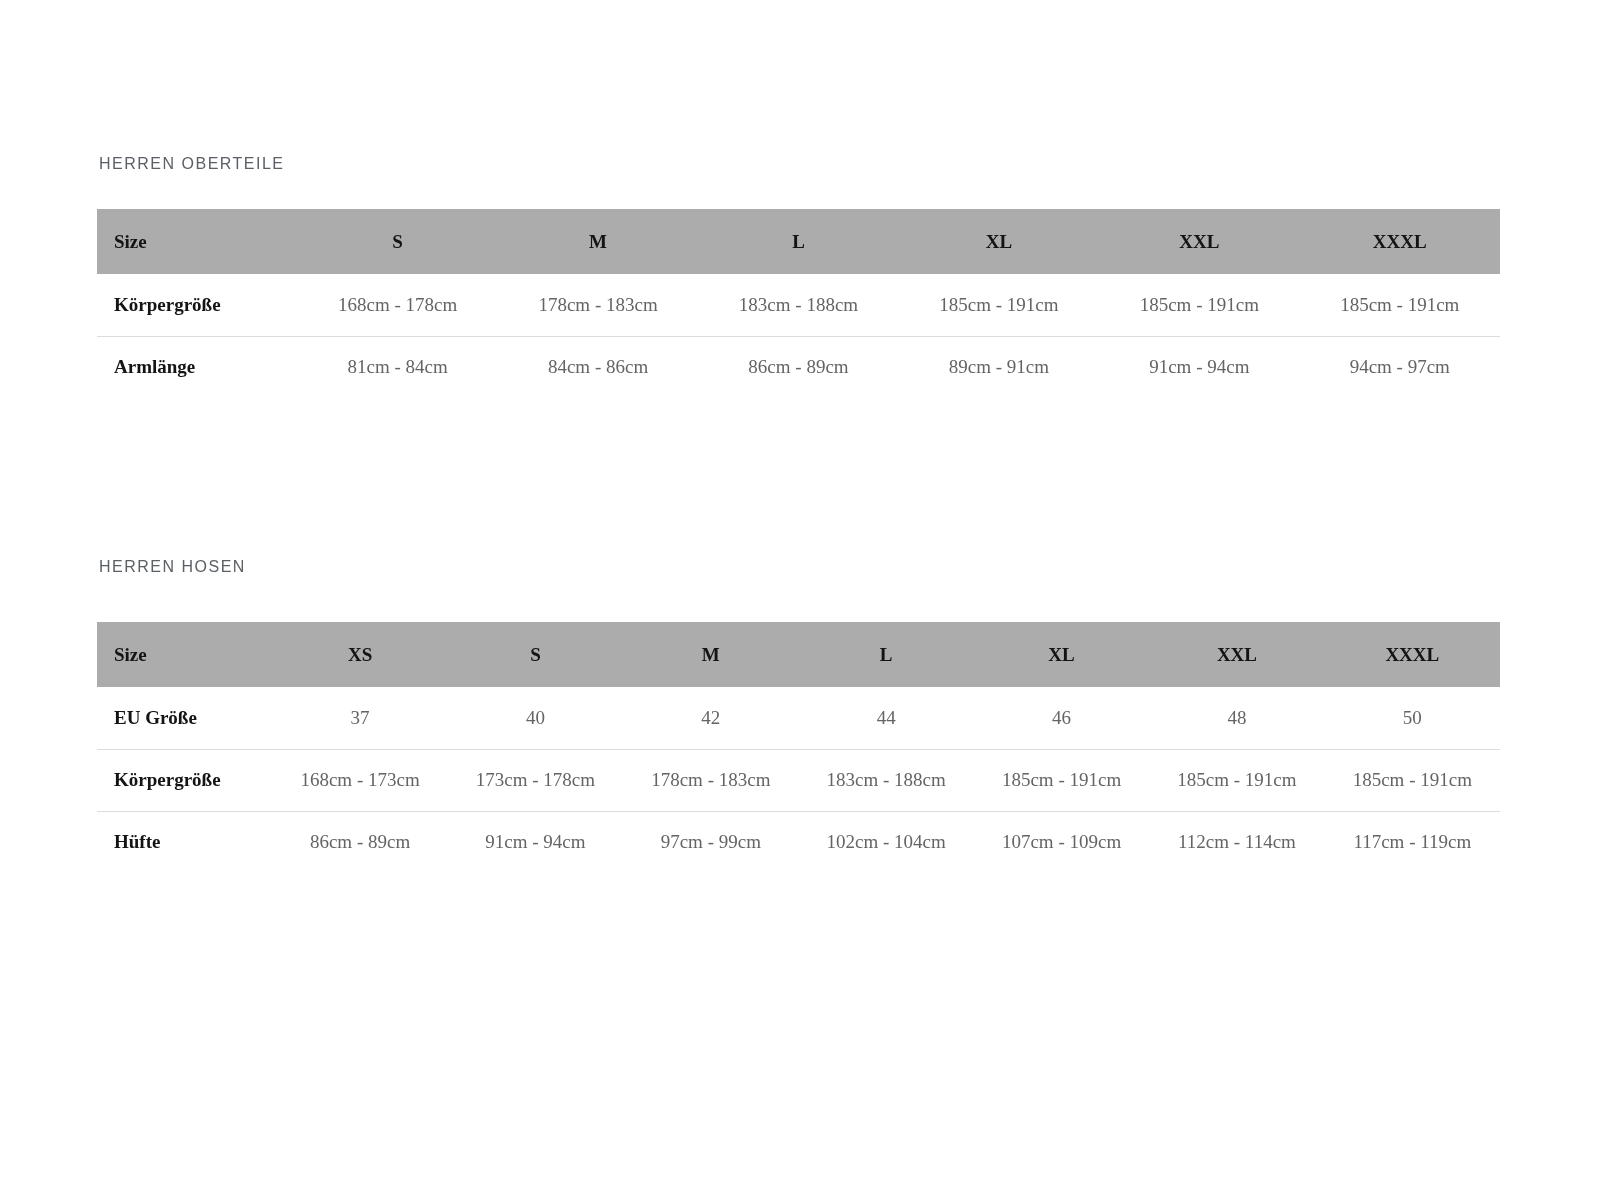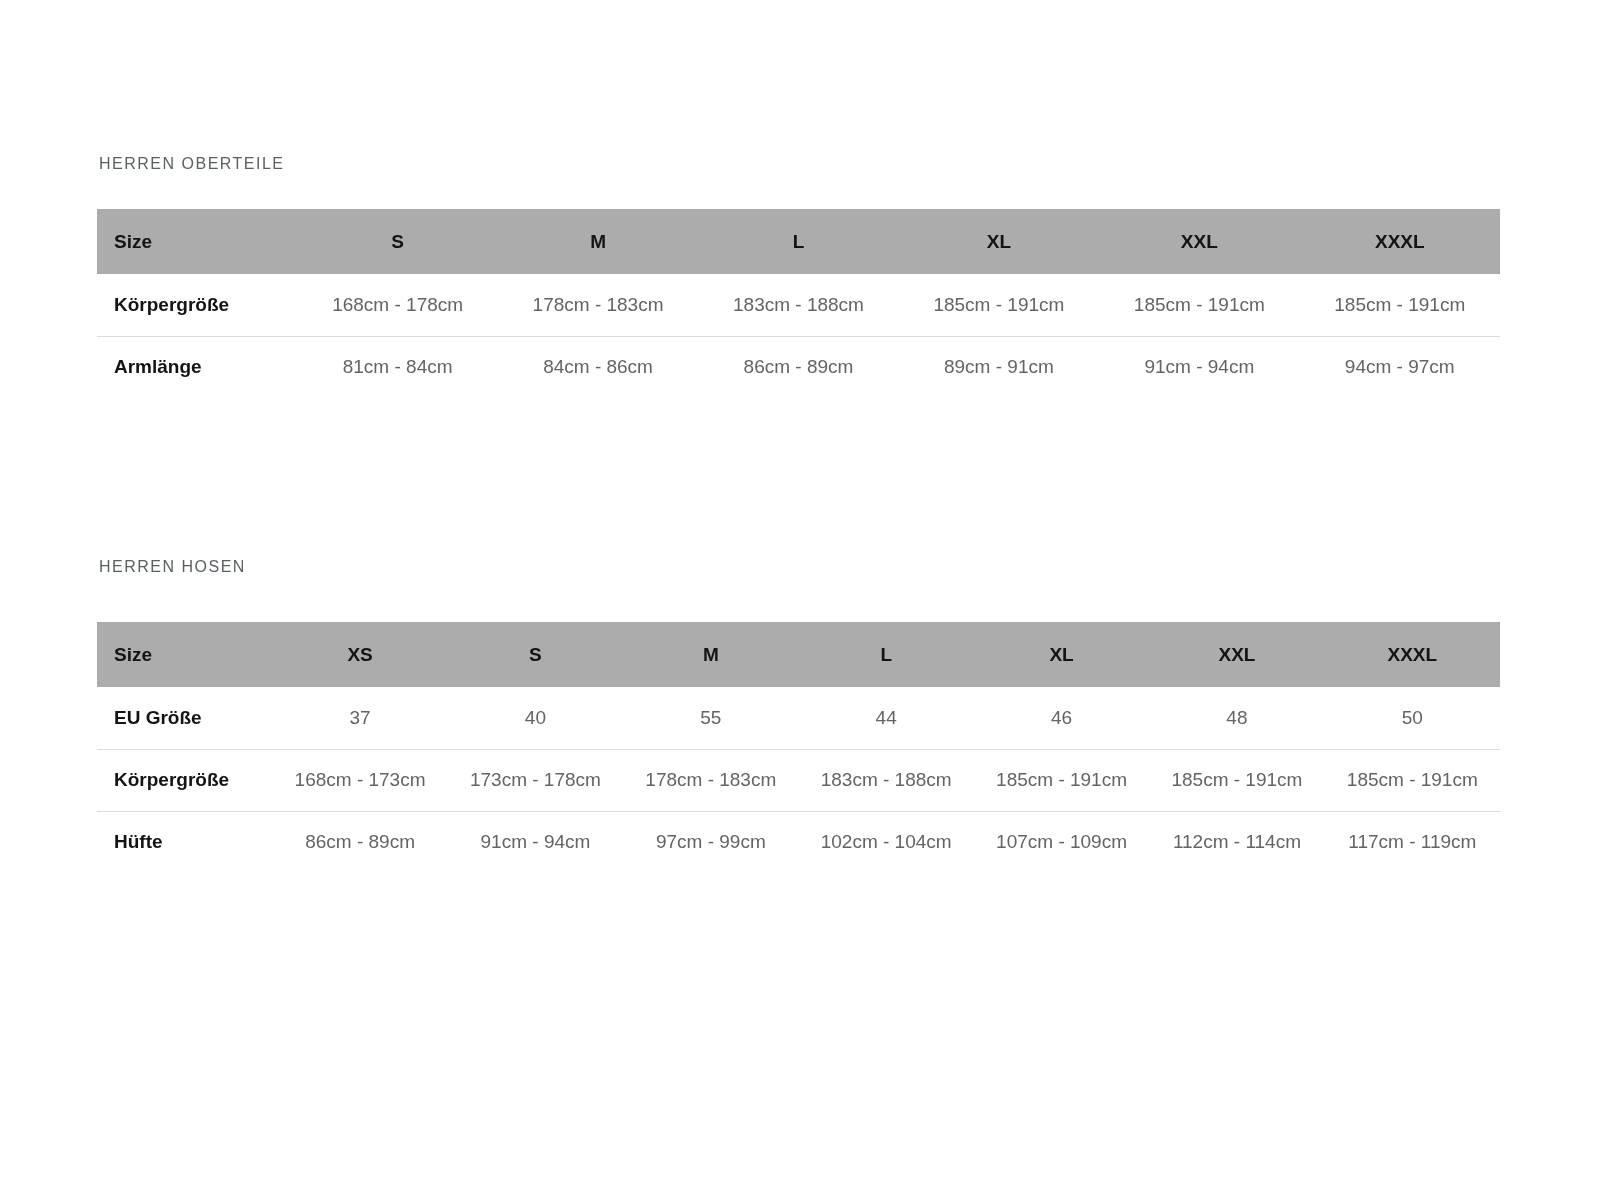--- a/index.html
+++ b/index.html
@@ -29,20 +29,21 @@
     white-space:nowrap;
   }
   #title-1{top:151px;}
   #title-2{top:554px;}
   .size-table{
     position:absolute;
     left:97px;
     width:1403px;
     border-collapse:collapse;
     table-layout:fixed;
+    font-family:Liberation Serif, serif;
   }
   #table-1{top:209px;}
   #table-2{top:622px;}
   .size-table thead th{
     background:var(--header-bg);
     height:65px;
     font-size:19px;
     font-weight:700;
     color:var(--header-text);
     text-align:center;
@@ -126,21 +127,21 @@
         <th>XL</th>
         <th>XXL</th>
         <th>XXXL</th>
       </tr>
     </thead>
     <tbody>
       <tr>
         <th class="label-col">EU Größe</th>
         <td>37</td>
         <td>40</td>
-        <td>55</td>
+        <td>42</td>
         <td>44</td>
         <td>46</td>
         <td>48</td>
         <td>50</td>
       </tr>
       <tr>
         <th class="label-col">Körpergröße</th>
         <td>168cm - 173cm</td>
         <td>173cm - 178cm</td>
         <td>178cm - 183cm</td>

